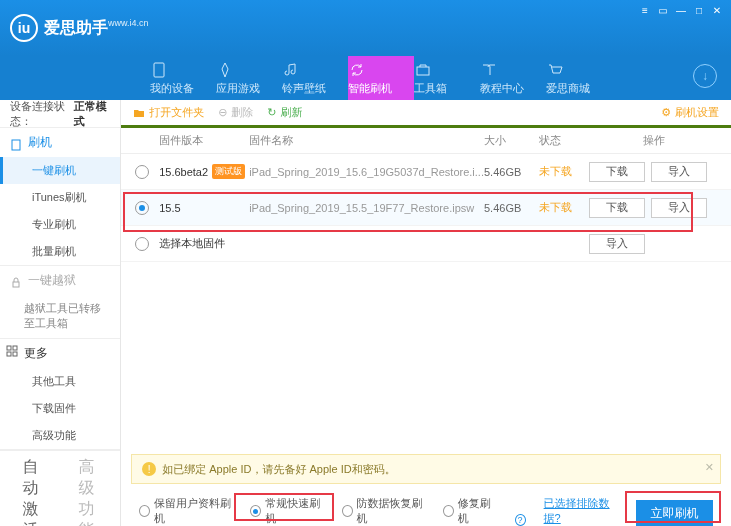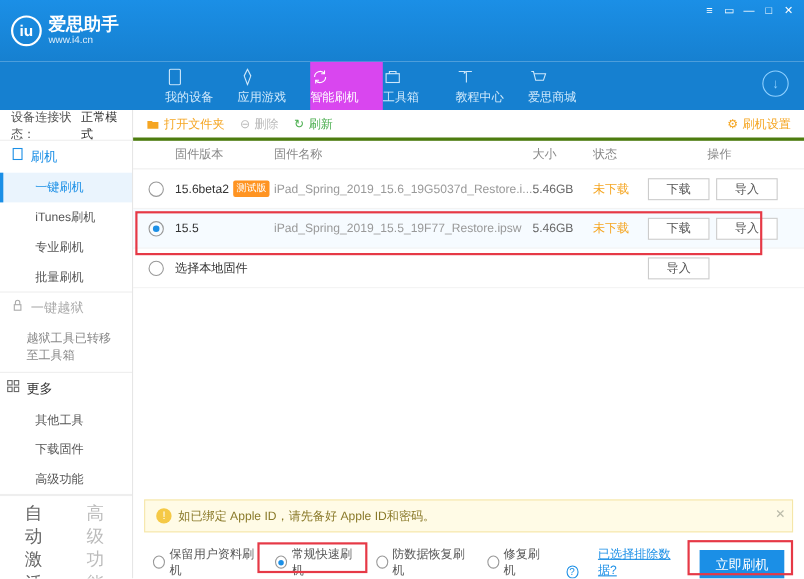--- a/index.html
+++ b/index.html
@@ -1,35 +1,35 @@
 <!DOCTYPE html>
 <html><head>
 <meta charset="utf-8">
 <style>
 *{margin:0;padding:0;box-sizing:border-box;font-family:"Microsoft YaHei",Arial,sans-serif}
 body{width:731px;height:526px;background:#fff;overflow:hidden;font-size:12px;color:#333}
 .titlebar{height:56px;background:linear-gradient(#1b8fe6,#1680d0);display:flex;align-items:center;padding:0 10px;color:#fff;position:relative}
 .logo-circle{width:28px;height:28px;border:2px solid #fff;border-radius:50%;display:flex;align-items:center;justify-content:center;font-weight:bold;font-size:14px;margin-right:6px}
-.title-text{display:flex;flex-direction:column;line-height:1.1}
+.title-text{display:flex;flex-direction:row;line-height:1.1}
 .title-text .big{font-size:16px;font-weight:bold}
 .title-text .small{font-size:9px;opacity:.85}
 .win-controls{position:absolute;top:4px;right:6px;display:flex;gap:2px}
 .win-btn{width:16px;height:12px;display:flex;align-items:center;justify-content:center;cursor:pointer;font-size:10px;color:#fff}
 .tabs{height:44px;background:#1680d0;display:flex;padding-left:150px;align-items:stretch}
 .tab{width:66px;display:flex;flex-direction:column;justify-content:center;color:#cfe8fb;cursor:pointer;gap:2px}
 .tab.active{background:#d946ef;color:#fff}
 .tab .ico{width:18px;height:18px;display:flex;align-items:center;justify-content:center}
 .tab .lbl{font-size:11px}
 .dl-circle{position:absolute;right:14px;top:64px;width:24px;height:24px;border:1.5px solid #8fd0ff;border-radius:50%;display:flex;align-items:center;justify-content:center;color:#8fd0ff;cursor:pointer;font-size:12px}
 .body{display:flex;height:426px}
 .sidebar{width:148px;border-right:1px solid #e6e6e6;display:flex;flex-direction:column;background:#fff}
 .status-bar{height:28px;display:flex;align-items:center;padding:0 10px;border-bottom:1px solid #eee;font-size:11px;color:#555}
-.status-bar b{color:#333;font-weight:normal}
+.status-bar b{color:#333;font-weight:bold}
 .side-section{border-bottom:1px solid #eee}
-.side-title{display:flex;align-items:flex-start;padding:6px 10px;color:#1b8fe6;font-size:12px;gap:6px}
+.side-title{display:flex;align-items:flex-end;padding:6px 10px;color:#1b8fe6;font-size:12px;gap:6px}
 .side-title.gray{color:#aaa}
 .side-item{padding:6px 10px 6px 32px;color:#555;cursor:pointer;font-size:11px}
 .side-item.active{background:#eaf4fd;border-left:3px solid #1b8fe6;color:#1b8fe6;padding-left:29px}
 .side-note{padding:6px 10px 6px 24px;color:#888;font-size:11px;line-height:1.4}
 .more-title{display:flex;align-items:flex-start;padding:6px 6px;color:#333;gap:6px}
 .device-box{margin-top:auto;border-top:1px solid #eee;padding:6px 10px}
 .chk-row{display:flex;align-items:flex-end;gap:6px;font-size:16px;color:#666;margin-bottom:0}
 .chk{width:11px;height:11px;border:1px solid #999;background:#fff}
 .device-name{color:#1b8fe6;font-size:13px;font-weight:bold;display:flex;align-items:center;gap:4px}
 .badge{background:#8b5cf6;color:#fff;font-size:9px;padding:1px 4px;border-radius:2px}
@@ -100,20 +100,28 @@
       <span class="lbl">我的设备</span>
     </div>
   <div class="tab">
       <span class="ico">
         <svg width="16" height="16" viewBox="0 0 16 16">
           <path d="M8 1l3 6-3 8-3-8z" fill="none" stroke="currentColor"></path>
         </svg>
       </span>
       <span class="lbl">应用游戏</span>
     </div>
+  <div class="tab">
+      <span class="ico">
+        <svg width="16" height="16" viewBox="0 0 16 16">
+          <path d="M6 3v8a2 2 0 11-2-2M6 3l6-1v8a2 2 0 11-2-2" fill="none" stroke="currentColor"></path>
+        </svg>
+      </span>
+      <span class="lbl">铃声壁纸</span>
+    </div>
   <div class="tab active">
       <span class="ico">
         <svg width="16" height="16" viewBox="0 0 16 16">
           <path d="M3 8a5 5 0 019-3M13 8a5 5 0 01-9 3" fill="none" stroke="currentColor"></path>
           <path d="M12 2v3h-3M4 14v-3h3" fill="none" stroke="currentColor"></path>
         </svg>
       </span>
       <span class="lbl">智能刷机</span>
     </div>
   <div class="tab">

